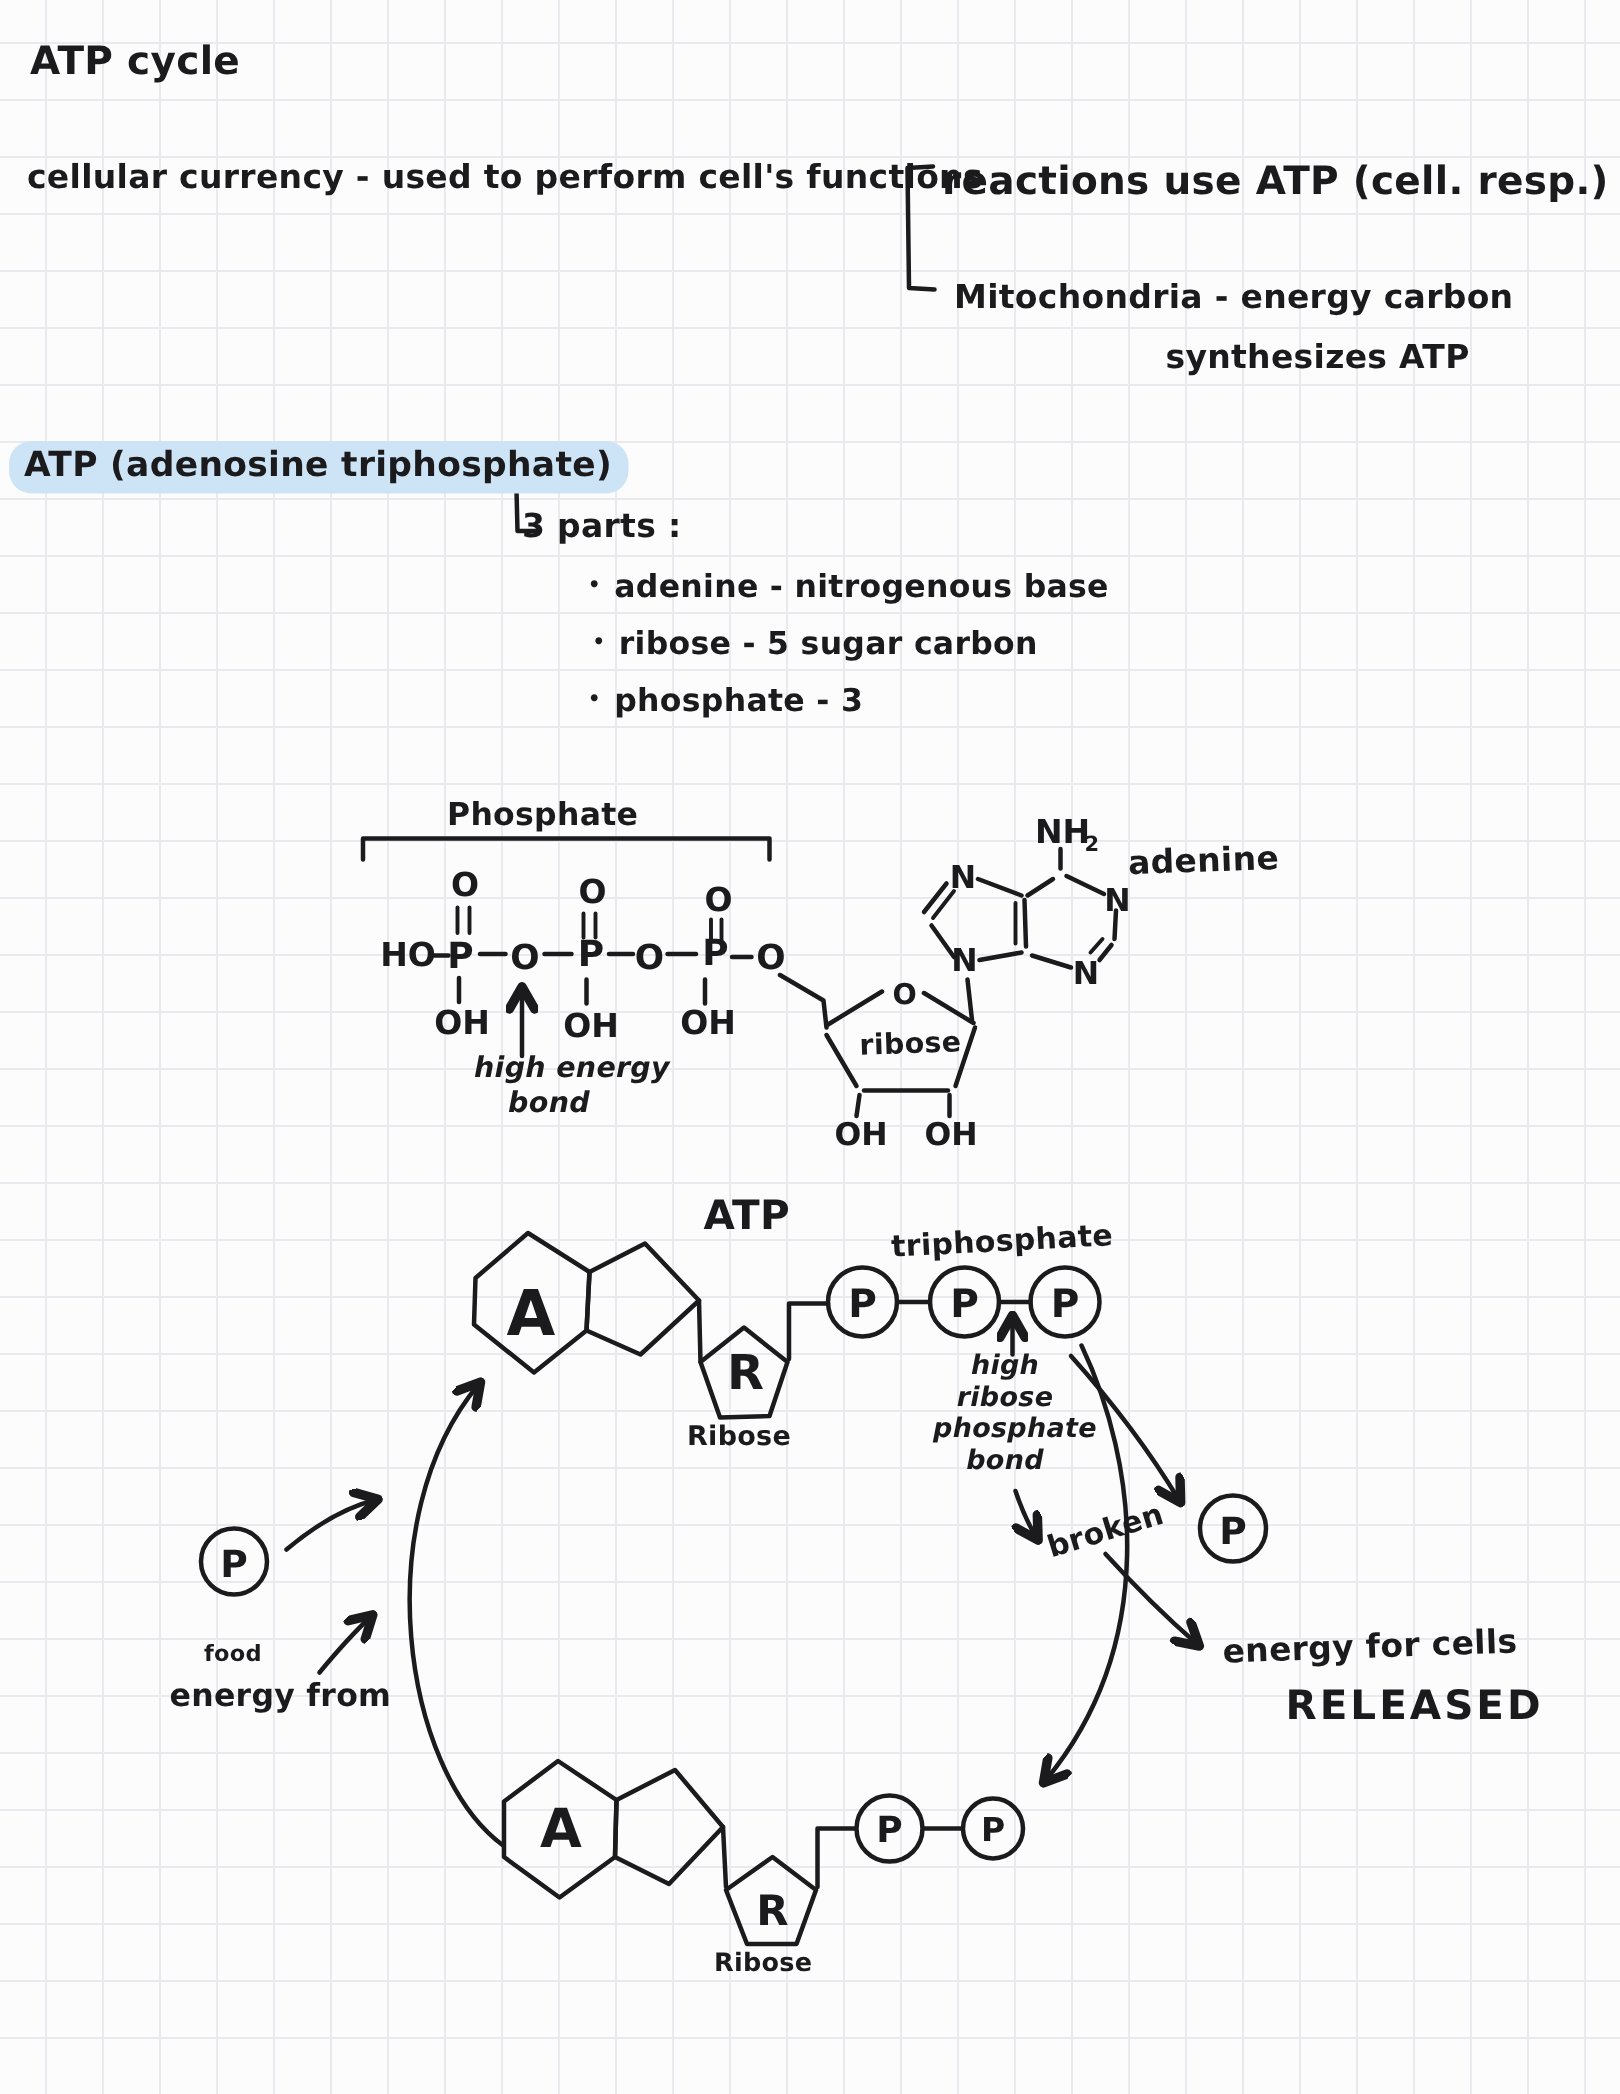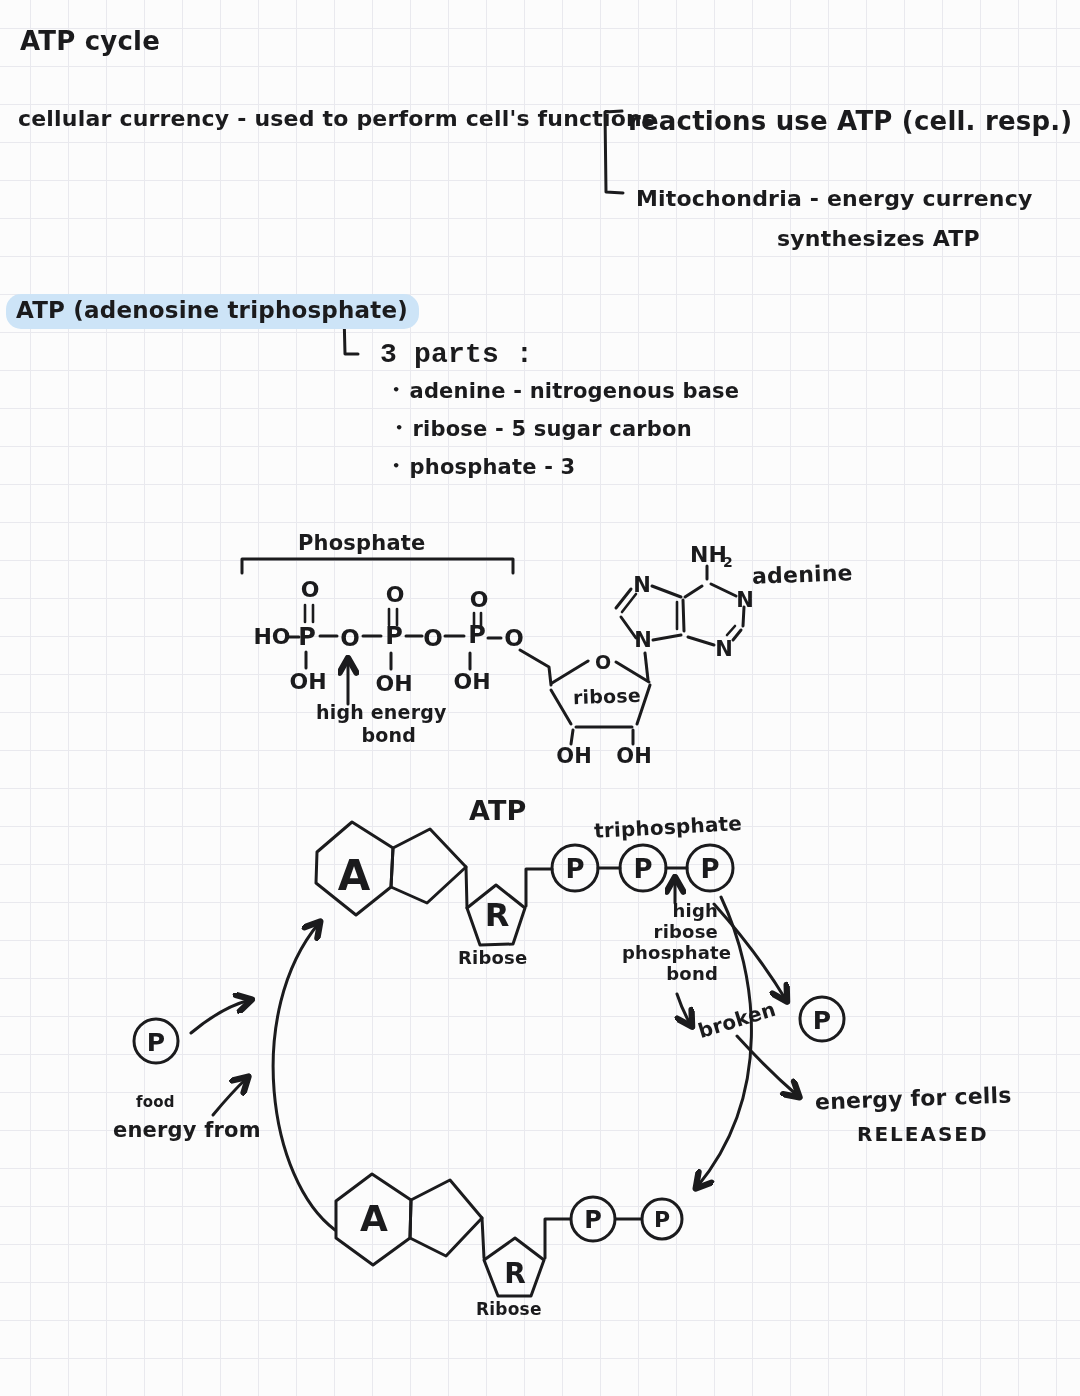--- a/index.html
+++ b/index.html
@@ -16,21 +16,21 @@
   }
   .art{position:absolute;inset:0;width:1080px;height:1396px;}
   .art path,.art line,.art polyline,.art polygon,.art circle{
     fill:none;stroke:#1b1b1d;stroke-width:3;stroke-linecap:round;stroke-linejoin:round;
   }
   .art .thin{stroke-width:2.6;}
   .art text{fill:#1b1b1d;stroke:none;font-weight:700;font-family:"DejaVu Sans",sans-serif;}
   .hw{position:absolute;font-weight:700;white-space:nowrap;letter-spacing:.2px;}
   .hl{background:#cde4f7;border-radius:15px;padding:3px 11px 6px 10px;}
   .bullet::before{content:"•";font-size:13px;vertical-align:4px;margin-right:9px;}
-  .ctr{text-align:right;}
+  .ctr{text-align:center;font-style:italic;}
 </style>
 </head>
 <body>
 
 <div class="page">
 
   <svg class="art" viewBox="0 0 1080 1396">
     <defs>
       <marker id="ah" viewBox="0 0 10 10" refX="7.5" refY="5" markerWidth="7" markerHeight="7" orient="auto">
         <path d="M1.5,1 L8.5,5 L1.5,9" fill="none" stroke="#1b1b1d" stroke-width="1.7" stroke-linecap="round" stroke-linejoin="round"></path>
@@ -173,25 +173,25 @@
       <text x="515" y="1283" font-size="28" text-anchor="middle">R</text>
       <text x="593" y="1228" font-size="24" text-anchor="middle">P</text>
       <text x="662" y="1227" font-size="22" text-anchor="middle">P</text>
     </g>
   </svg>
 
   <div class="hw" style="left:20px;top:26px;font-size:26px;">ATP cycle</div>
 
   <div class="hw" style="left:18px;top:106px;font-size:22px;">cellular currency - used to perform cell's functions</div>
   <div class="hw" style="left:628px;top:106px;font-size:26px;">reactions use ATP (cell. resp.)</div>
-  <div class="hw" style="left:636px;top:186px;font-size:22px;">Mitochondria - energy currency</div>
+  <div class="hw" style="left:636px;top:186px;font-size:22px;">Mitochondria - energy carbon</div>
   <div class="hw" style="left:777px;top:226px;font-size:22px;">synthesizes ATP</div>
 
   <div class="hw hl" style="left:6px;top:294px;font-size:23px;">ATP (adenosine triphosphate)</div>
-  <div class="hw" style="left:380px;top:339px;font-size:28px;font-family:Liberation Mono, monospace;">3 parts :</div>
+  <div class="hw" style="left:348px;top:339px;font-size:22px;">3 parts :</div>
   <div class="hw bullet" style="left:392px;top:379px;font-size:21px;">adenine - nitrogenous base</div>
   <div class="hw bullet" style="left:395px;top:417px;font-size:21px;">ribose - 5 sugar carbon</div>
   <div class="hw bullet" style="left:392px;top:455px;font-size:21px;">phosphate - 3</div>
 
   <div class="hw" style="left:298px;top:531px;font-size:21px;">Phosphate</div>
   <div class="hw ctr" style="left:316px;top:701px;width:100px;font-size:19px;line-height:23px;">
     <div>high energy</div>
     <div>bond</div>
   </div>
   <div class="hw" style="left:573px;top:685px;font-size:19px;transform:rotate(-2deg);">ribose</div>
@@ -203,20 +203,20 @@
 
   <div class="hw ctr" style="left:622px;top:876px;width:96px;font-size:18px;line-height:21px;margin-top:24px;">
     <div>high</div>
     <div>ribose</div>
     <div>phosphate</div>
     <div>bond</div>
   </div>
 
   <div class="hw" style="left:697px;top:1008px;font-size:20px;transform:rotate(-17deg);">broken</div>
   <div class="hw" style="left:815px;top:1086px;font-size:22px;transform:rotate(-2deg);">energy for cells</div>
-  <div class="hw" style="left:857px;top:1122px;font-size:20px;letter-spacing:2px;">RELEASED</div>
+  <div class="hw" style="left:857px;top:1122px;font-size:27px;letter-spacing:2px;">RELEASED</div>
 
   <div class="hw" style="left:113px;top:1118px;font-size:21px;">energy from</div>
   <div class="hw" style="left:136px;top:1093px;font-size:15px;">food</div>
 
   <div class="hw" style="left:476px;top:1299px;font-size:17px;">Ribose</div>
 
 </div>
 
 </body></html>

